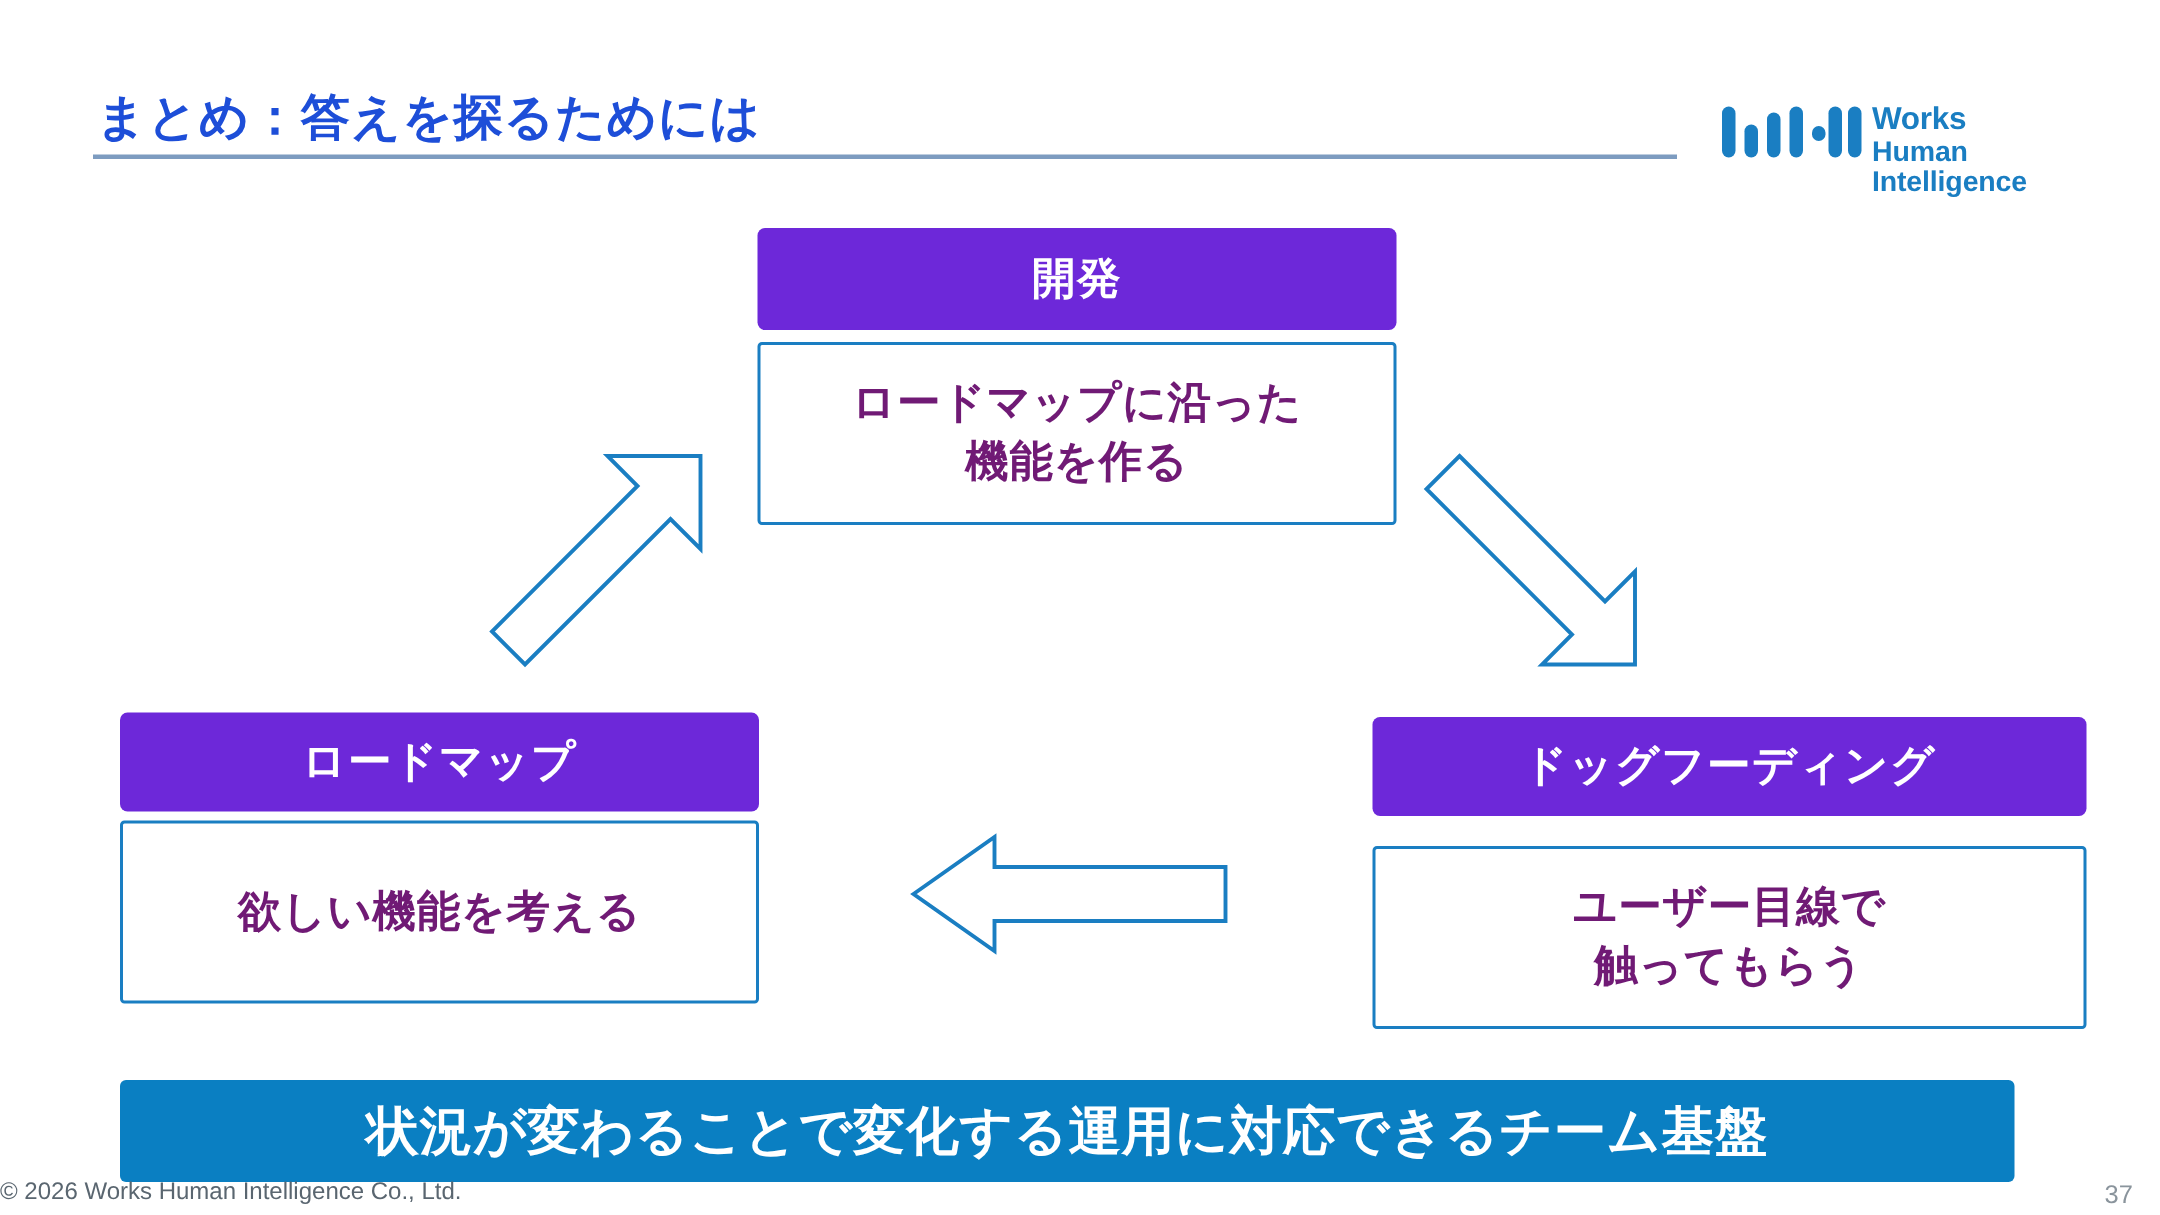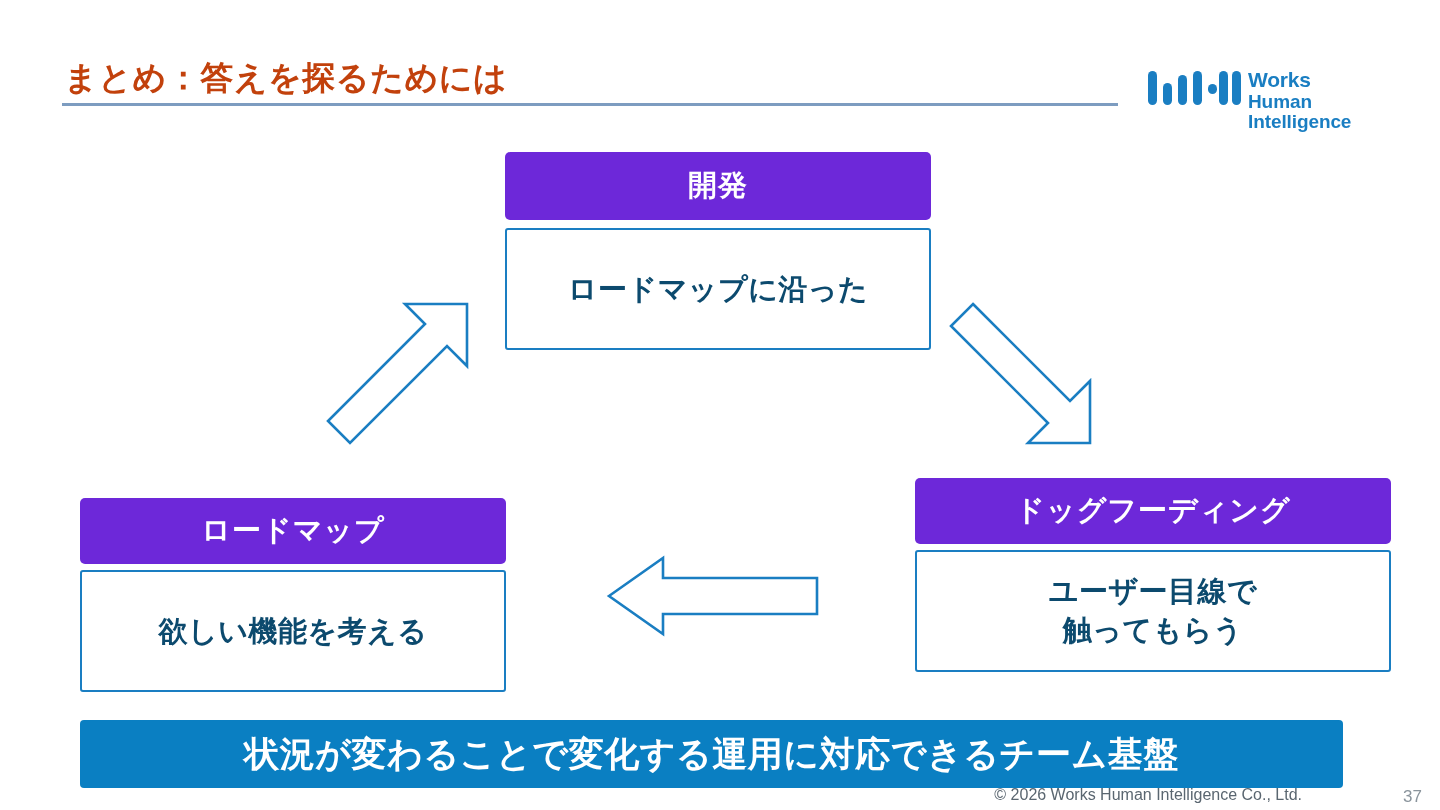--- a/index.html
+++ b/index.html
@@ -19,21 +19,21 @@
     overflow: hidden;
   }
 
   
   .slide-title {
     position: absolute;
     left: 64px;
     top: 56px;
     font-size: 33px;
     font-weight: bold;
-    color: #c2410c;
+    color: #1d4ed8;
     letter-spacing: 0.5px;
     white-space: nowrap;
   }
   .title-rule {
     position: absolute;
     left: 62px;
     top: 103px;
     width: 1056px;
     height: 3px;
     background: #7d9cc0;
@@ -95,44 +95,44 @@
     display: flex;
     align-items: center;
     justify-content: center;
     letter-spacing: 1px;
     box-sizing: border-box;
   }
   .node-body {
     background: #ffffff;
     border: 2px solid #1a7ec2;
     border-radius: 3px;
-    color: #0c4a6e;
+    color: #701a75;
     font-size: 29px;
     font-weight: bold;
     display: flex;
     align-items: center;
     justify-content: center;
     text-align: center;
     line-height: 1.33;
     box-sizing: border-box;
     letter-spacing: 0.5px;
   }
 
   
   #node-dev          { left: 505px; top: 152px;  width: 426px; }
   #node-dev .node-header { height: 68px; }
   #node-dev .node-body   { height: 122px; margin-top: 8px; }
 
-  #node-roadmap      { left: 80px;  top: 498px;  width: 426px; border-radius: 16px; }
+  #node-roadmap      { left: 80px;  top: 475px;  width: 426px; border-radius: 16px; }
   #node-roadmap .node-header { height: 66px; }
   #node-roadmap .node-body   { height: 122px; margin-top: 6px; }
 
   #node-dogfooding   { left: 915px; top: 478px;  width: 476px; }
   #node-dogfooding .node-header { height: 66px; }
-  #node-dogfooding .node-body   { height: 122px; margin-top: 6px; }
+  #node-dogfooding .node-body   { height: 122px; margin-top: 20px; }
 
   
   .arrow {
     position: absolute;
   }
   #arrow-up-left  { left: 322px; top: 298px; width: 180px; height: 162px; }
   #arrow-down-right { left: 942px; top: 298px; width: 172px; height: 162px; }
   #arrow-left     { left: 605px; top: 552px; width: 216px; height: 88px; }
 
   
@@ -153,21 +153,21 @@
     letter-spacing: 0.5px;
     box-sizing: border-box;
   }
 
   
   #footer-copyright {
     position: absolute;
     left: 0;
     top: 786px;
     width: 1302px;
-    text-align: right;
+    text-align: left;
     font-size: 16px;
     color: #5a6670;
   }
   #footer-pagenum {
     position: absolute;
     right: 18px;
     top: 787px;
     font-size: 17px;
     color: #8a949c;
   }
@@ -194,20 +194,21 @@
       <span class="lt1">Works</span>
       <span class="lt2">Human Intelligence</span>
     </div>
   </div>
 
   <div class="node" id="node-dev">
     <div class="node-header">開発</div>
     <div class="node-body">
       <div>
         <div>ロードマップに沿った</div>
+        <div>機能を作る</div>
       </div>
     </div>
   </div>
 
   <div class="node" id="node-roadmap">
     <div class="node-header">ロードマップ</div>
     <div class="node-body">
       <div>
         <div>欲しい機能を考える</div>
       </div>

